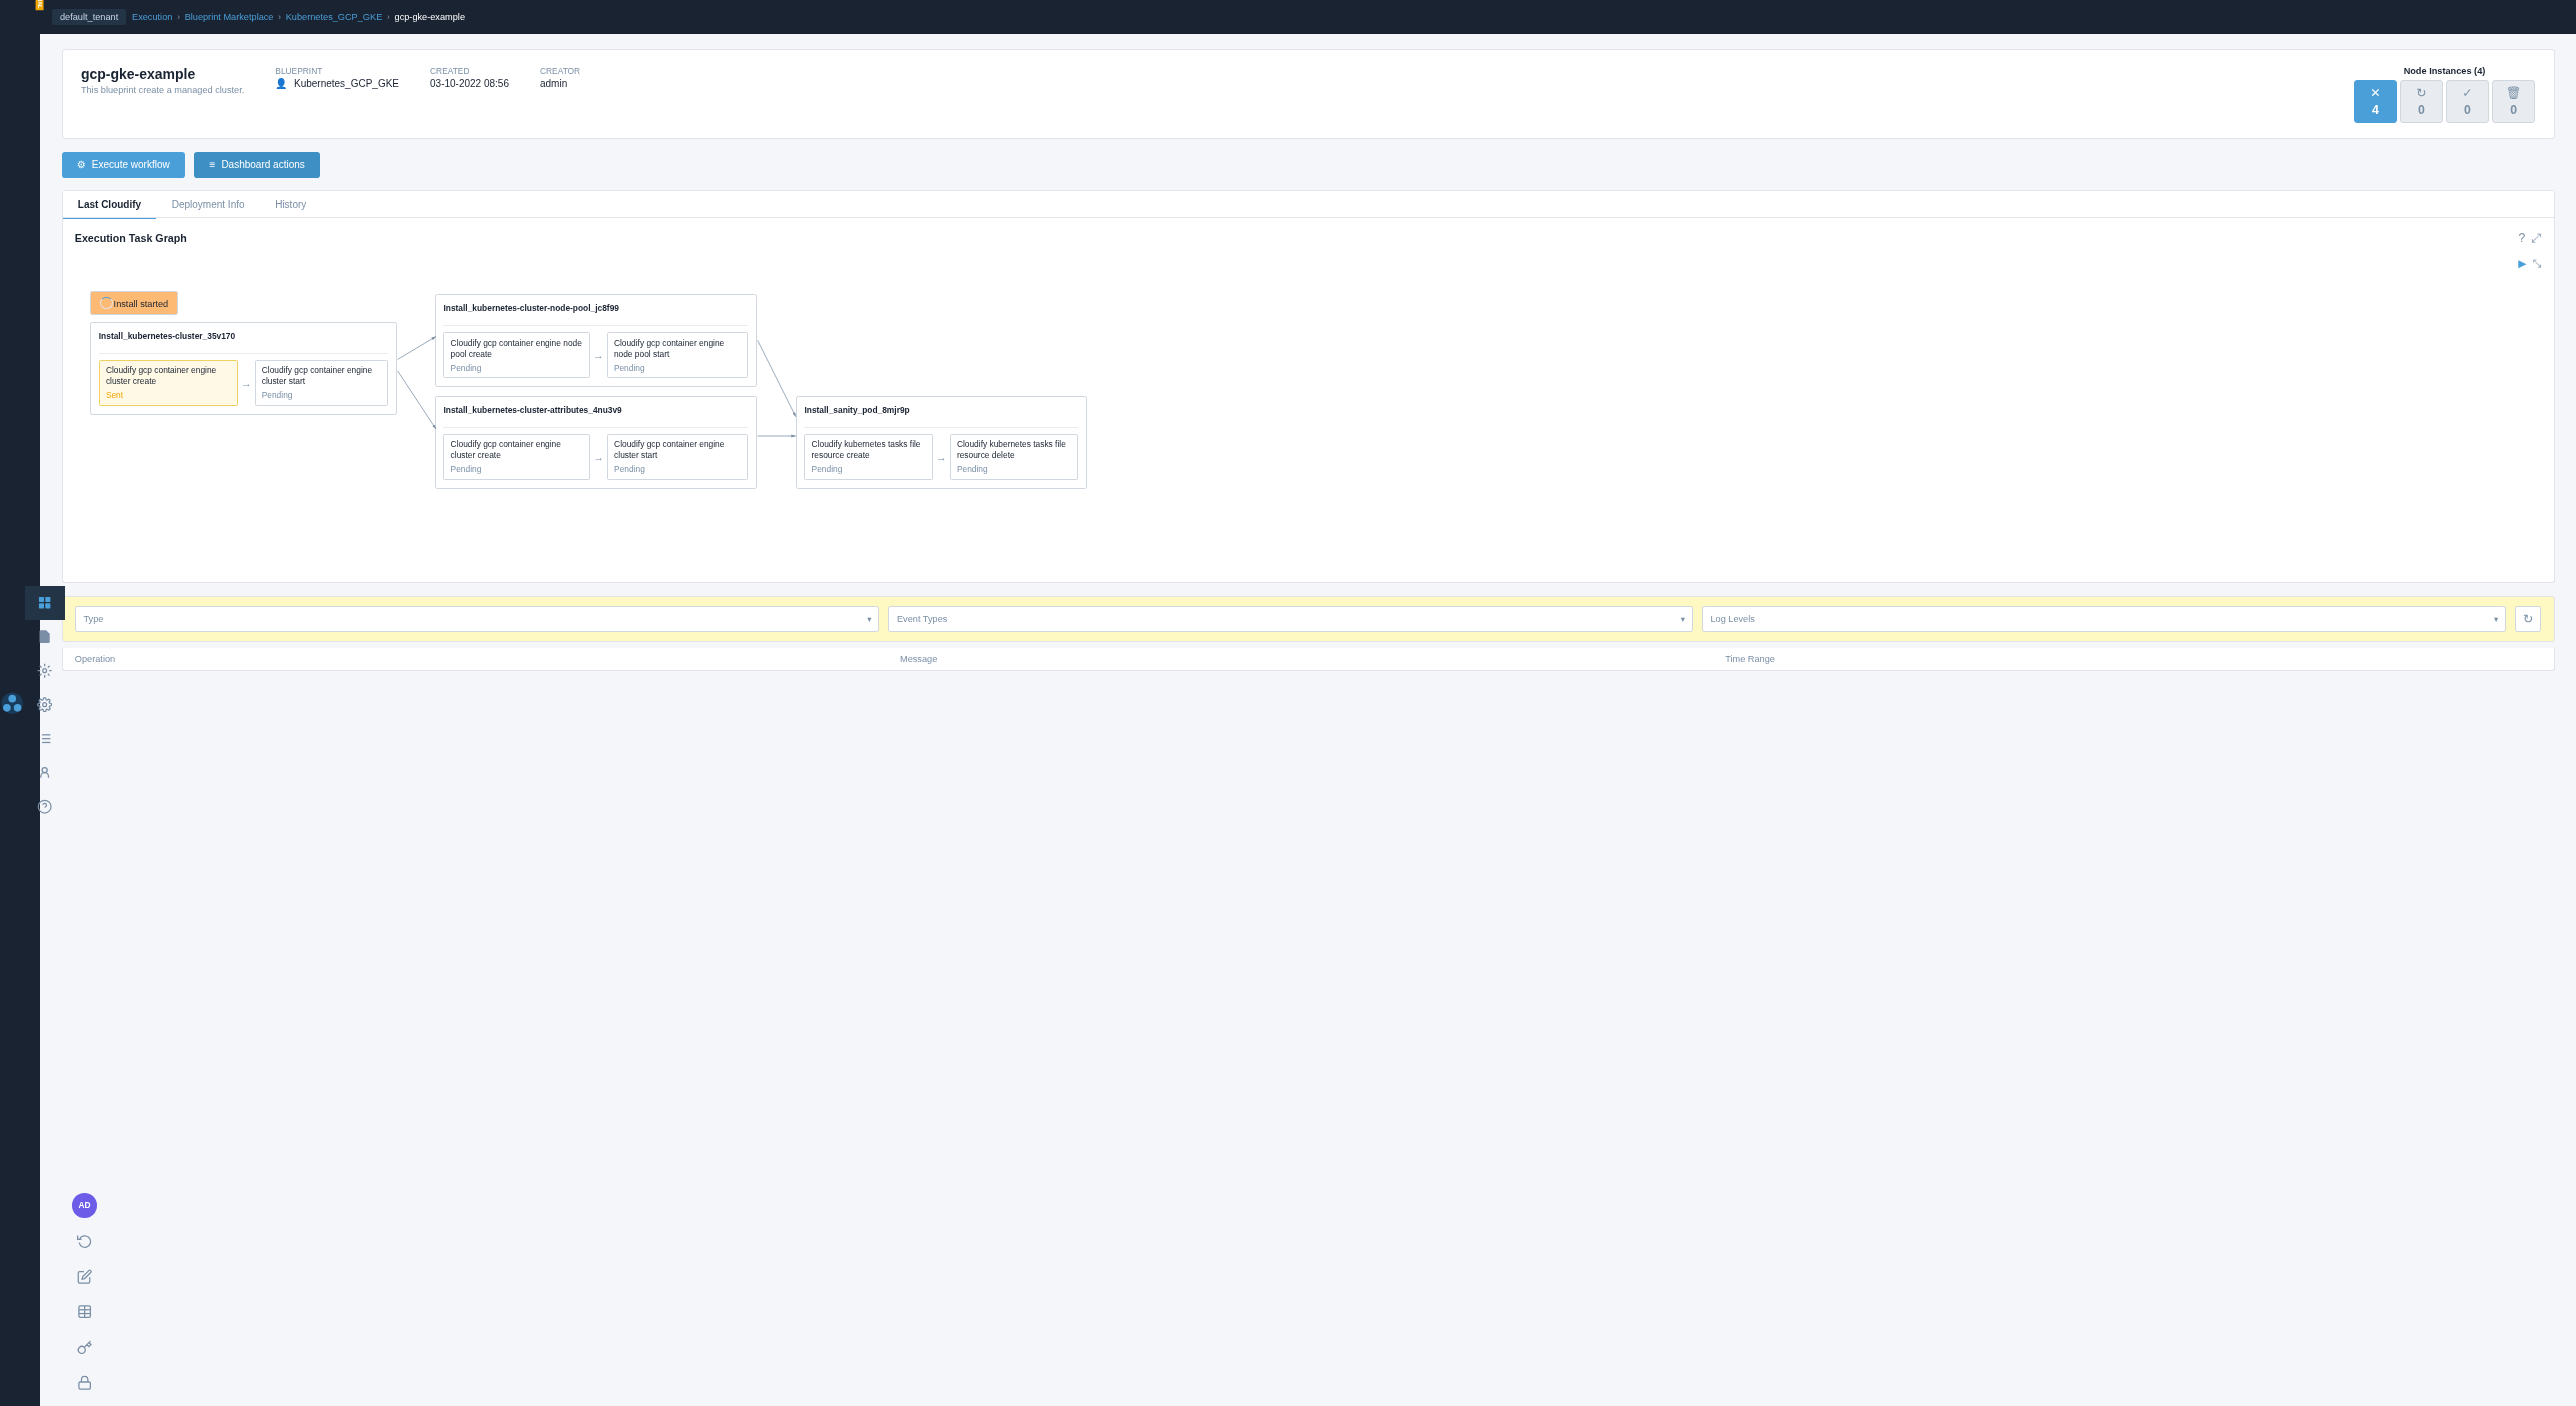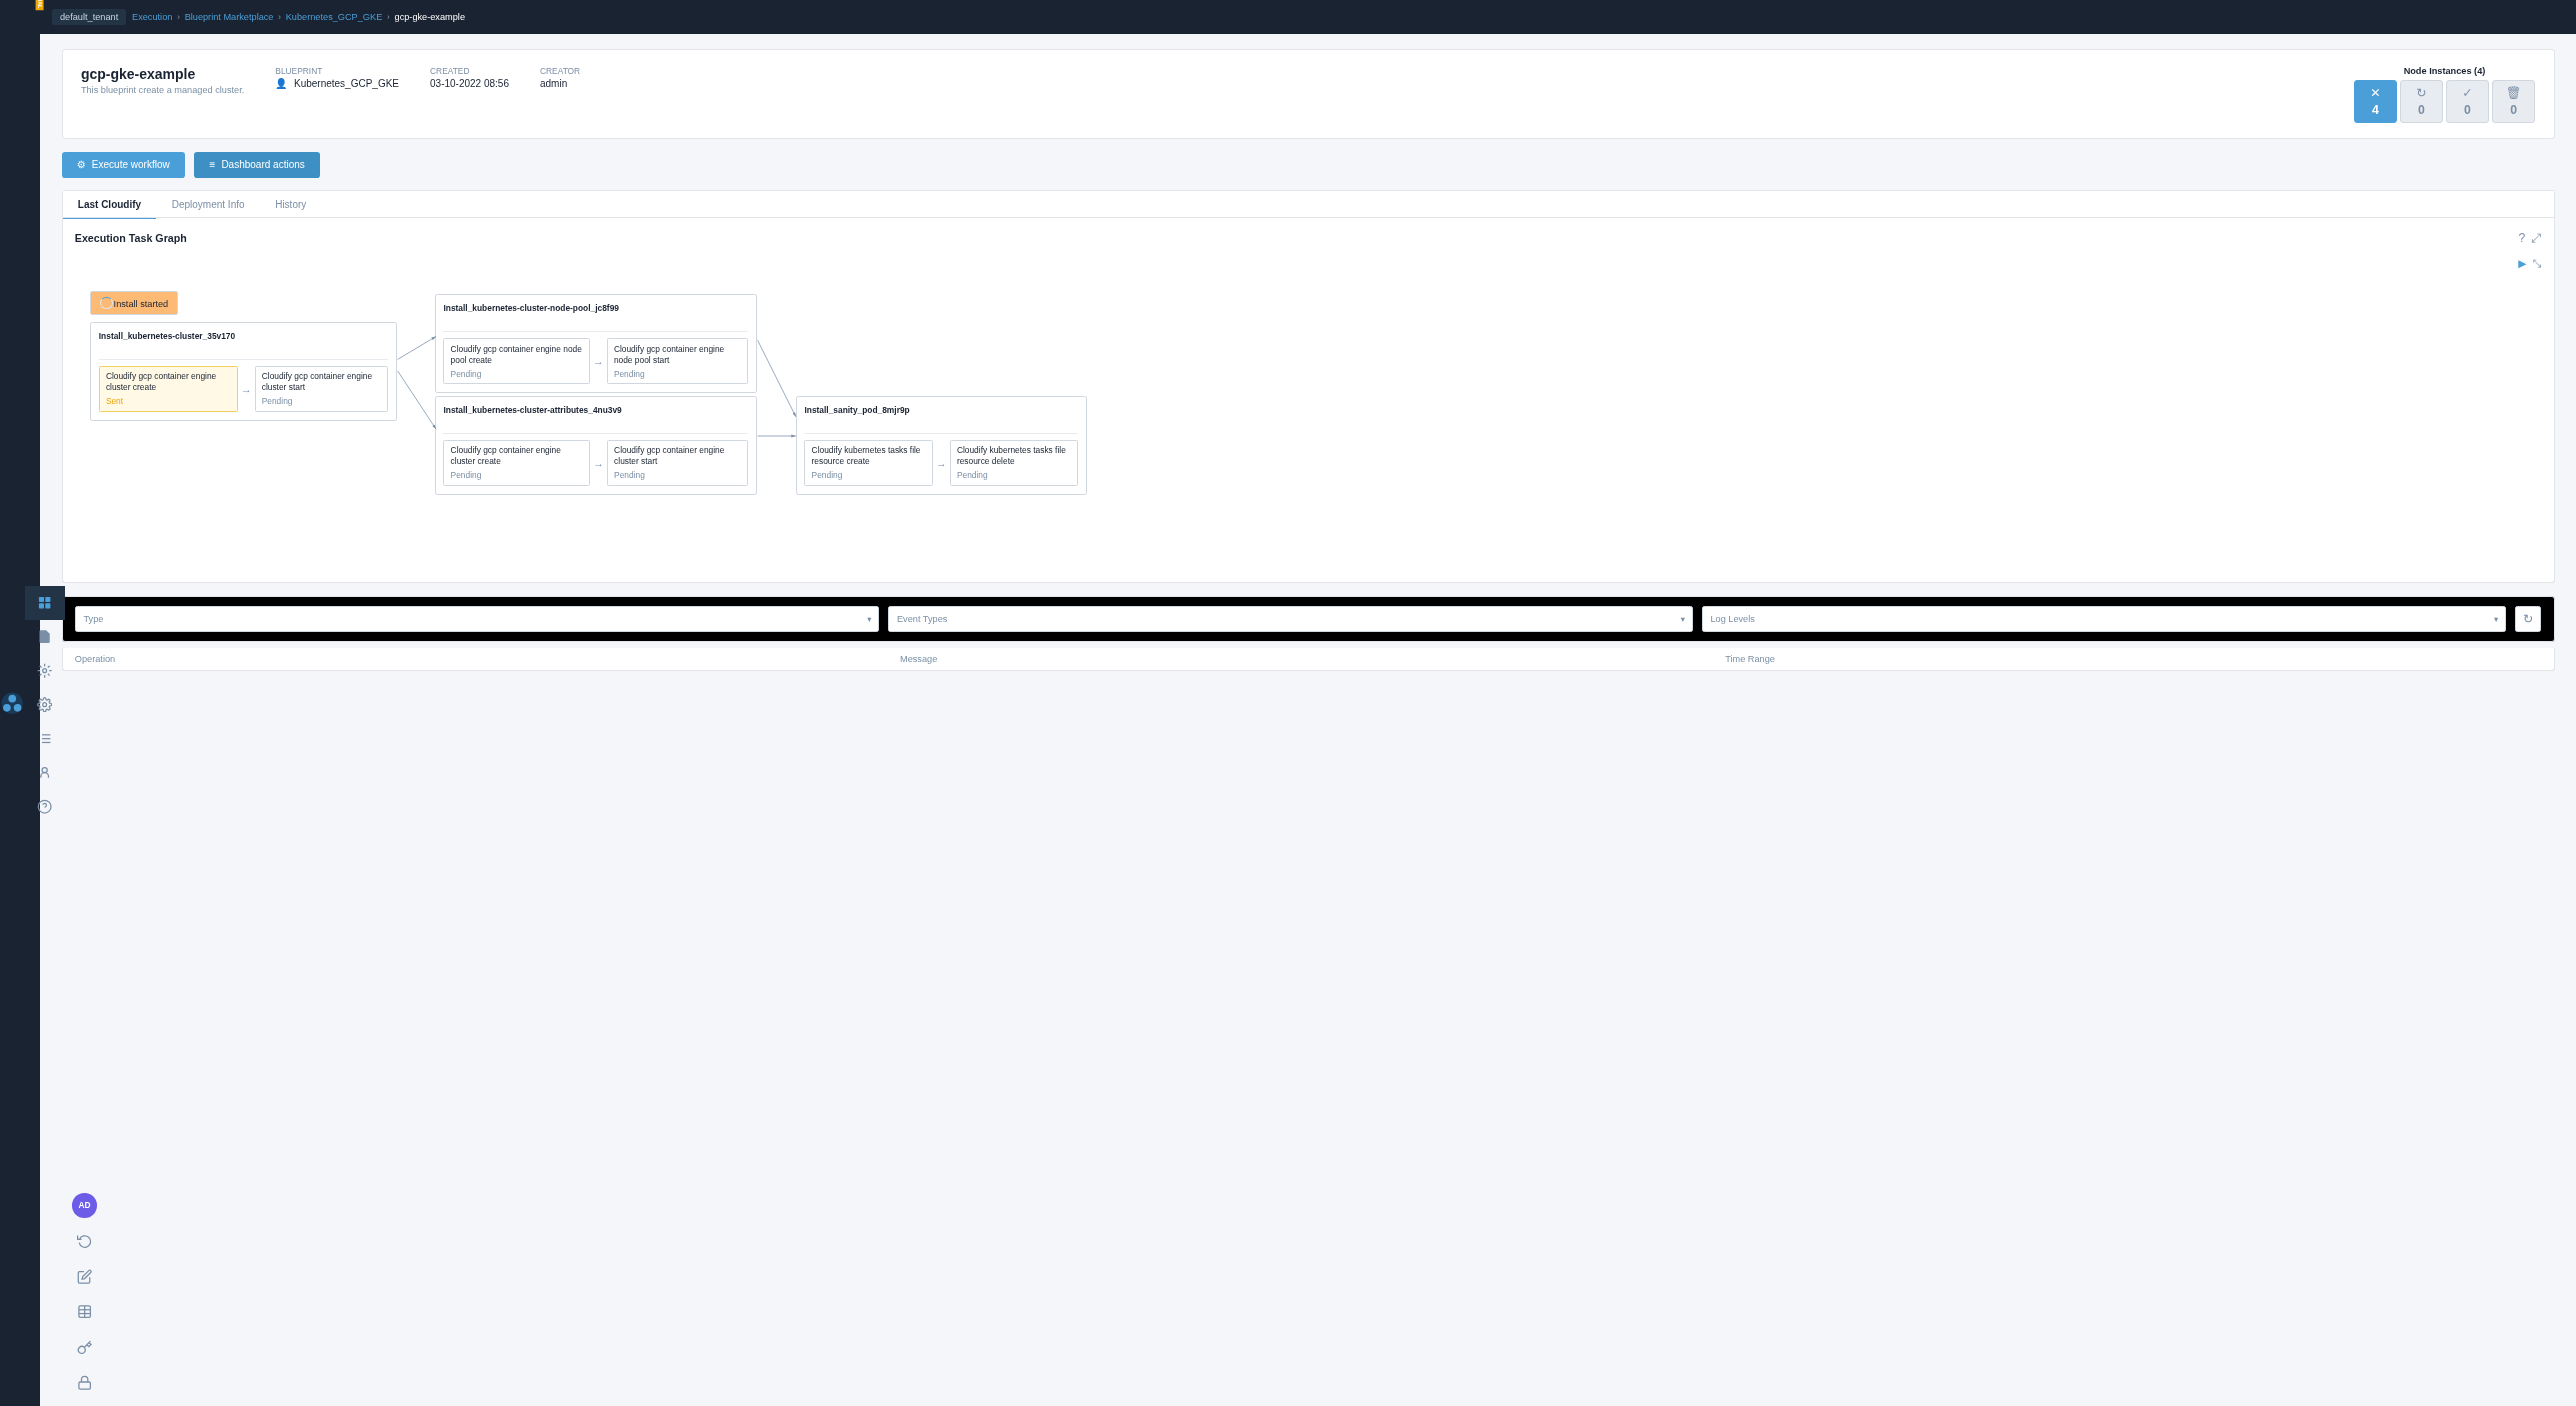--- a/index.html
+++ b/index.html
@@ -73,32 +73,32 @@
     
     .graph-area { position: relative; height: 291px; overflow: hidden; }
 
     
     .node-started { display: inline-flex; align-items: flex-end; gap: 1px; border: 0.8px solid #d0d7de; border-radius: 2.3px; padding: 4.6px 9.2px; background: #fdba74; font-size: 9.2px; color: #1a2332; position: absolute; top: 7.7px; left: 15.3px; }
     .spinner { width: 12.3px; height: 12.3px; border: 1.5px solid #e1e4e8; border-top-color: #4a9fd8; border-radius: 50%; animation: spin 1s linear infinite; }
     @keyframes spin { to { transform: rotate(360deg); } }
 
     
     .task-group { position: absolute; border: 0.8px solid #d0d7de; border-radius: 2.3px; background: #fff; padding: 7.7px; }
-    .task-group-title { font-size: 8.4px; color: #1a2332; font-weight: 600; margin-bottom: 6.1px; padding-bottom: 18px; border-bottom: 0.8px solid #e8ecf0; }
+    .task-group-title { font-size: 8.4px; color: #1a2332; font-weight: 600; margin-bottom: 6.1px; padding-bottom: 12px; border-bottom: 0.8px solid #e8ecf0; }
     .task-row { display: flex; gap: 3px; }
     .task-box { border: 0.8px solid #d0d7de; border-radius: 1.5px; padding: 4.6px 6.1px; min-width: 92px; background: #fff; }
     .task-box-title { font-size: 8.4px; color: #1a2332; margin-bottom: 3.1px; line-height: 1.3; }
     .task-status { font-size: 8.4px; }
     .task-status.pending { color: #7a8fa6; }
     .task-status.sent { color: #f0a500; }
     .task-sent-bg { background: #fff9e6; border-color: #f0d060; }
     .task-arrow { display: flex; align-items: center; color: #7a8fa6; font-size: 10.7px; align-self: center; }
 
     
-    .filter-bar { background: #000000; border: 0.8px solid #e1e4e8; border-radius: 3.1px; padding: 9.2px 12.3px; margin-bottom: 6.1px; display: flex; gap: 9.2px; align-items: center; }
+    .filter-bar { background: #fef9c3; border: 0.8px solid #e1e4e8; border-radius: 3.1px; padding: 9.2px 12.3px; margin-bottom: 6.1px; display: flex; gap: 9.2px; align-items: center; }
     .filter-select-wrap { flex: 1; position: relative; }
     .filter-select-wrap::after { content: '▾'; position: absolute; right: 7.7px; top: 50%; transform: translateY(-50%); color: #7a8fa6; pointer-events: none; font-size: 8.4px; }
     .filter-select-el { width: 100%; height: 26px; border: 0.8px solid #d0d7de; border-radius: 2.3px; padding: 0 21.5px 0 7.7px; font-size: 9.2px; color: #7a8fa6; background: #fff; appearance: none; cursor: pointer; }
     .refresh-btn { width: 26px; height: 26px; border: 0.8px solid #d0d7de; border-radius: 2.3px; display: flex; align-items: center; justify-content: center; cursor: pointer; background: #fff; color: #7a8fa6; font-size: 12.3px; }
 
     .table-header-bar { background: #fff; border: 0.8px solid #e1e4e8; border-top: none; border-radius: 0 0 3.1px 3.1px; display: flex; padding: 6.1px 12.3px; gap: 9.2px; }
     .table-col { flex: 1; font-size: 9.2px; color: #7a8fa6; }
 
     
     .connector-svg { position: absolute; top: 0; left: 0; width: 100%; height: 100%; pointer-events: none; overflow: visible; }

